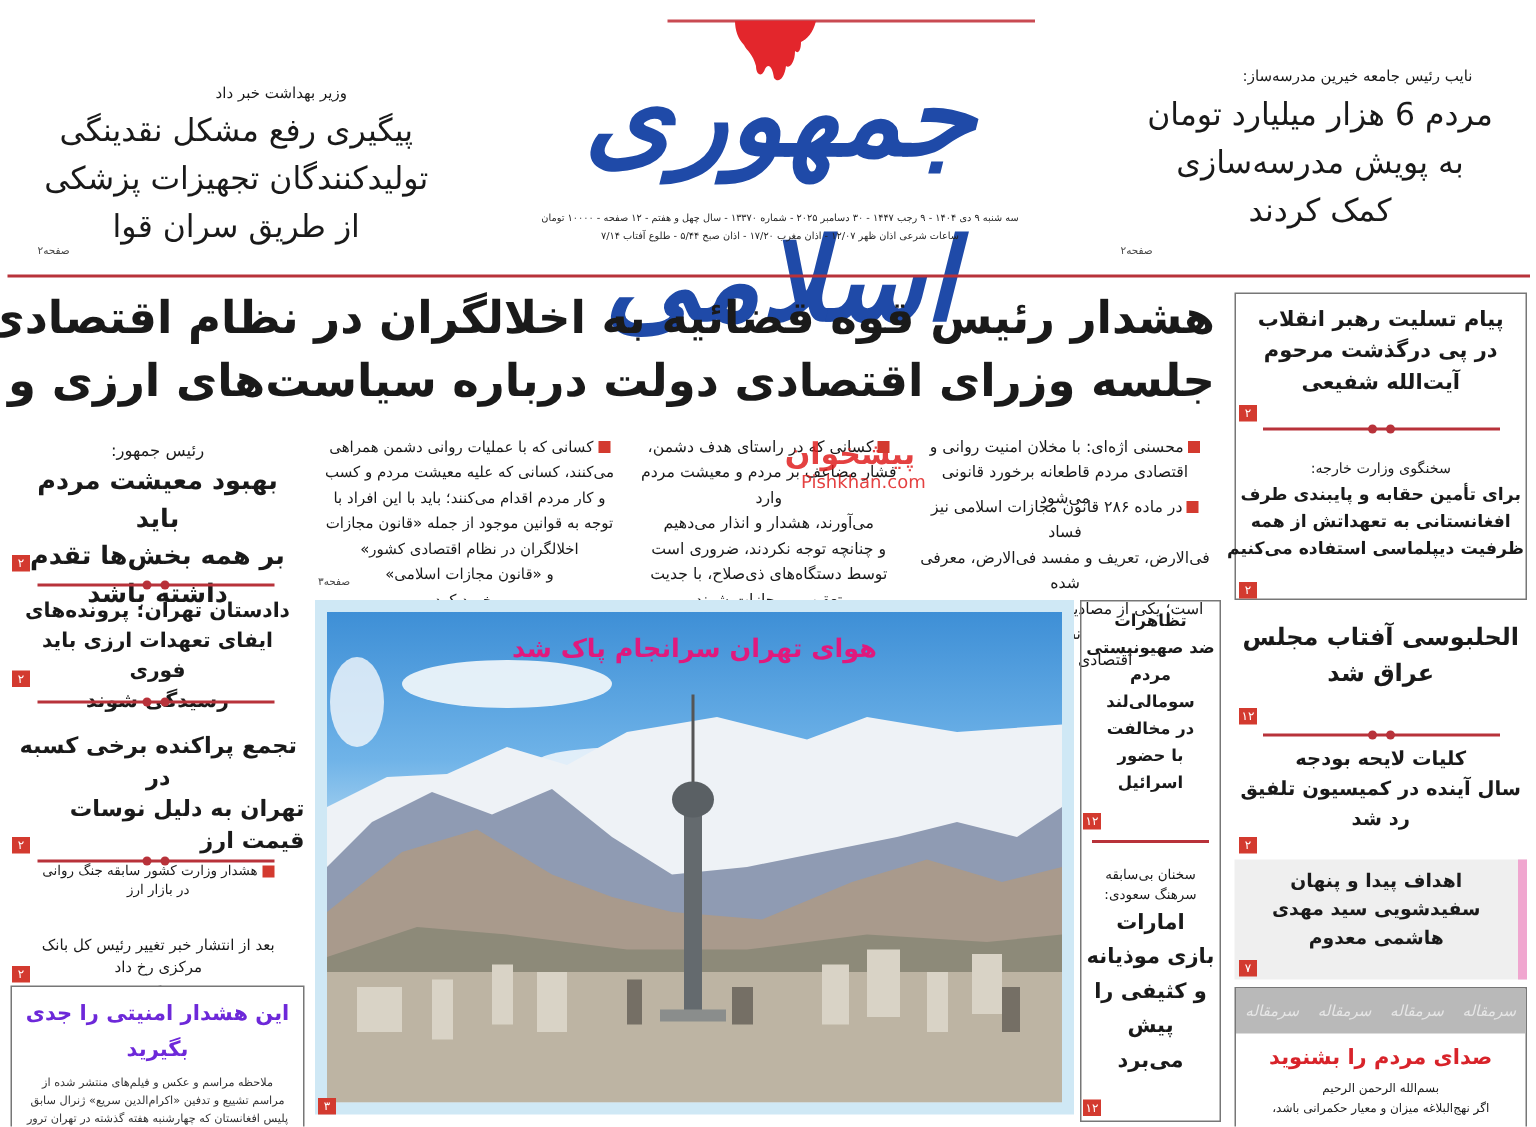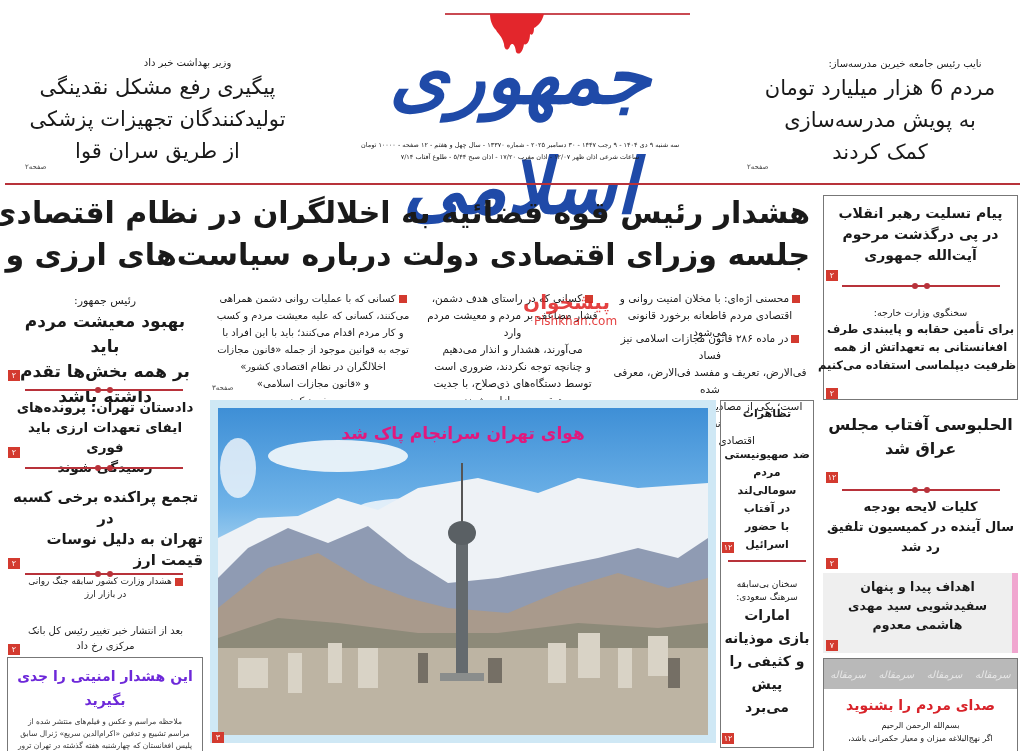--- a/index.html
+++ b/index.html
@@ -30,21 +30,21 @@
 <div class="abs c" style="left:335px; top:152px; width:370px; font-size:6.5px; line-height:10px; color:#222; white-space:nowrap; overflow:hidden;">ساعات شرعی  اذان ظهر ۱۲/۰۷ - اذان مغرب ۱۷/۲۰ - اذان صبح ۵/۴۴ - طلوع آفتاب ۷/۱۴</div>
 
 <div class="abs c" style="left:20px; top:55px; width:275px;">
   <div style="font-size:10px; line-height:16px; margin-right:0; padding-left:60px;">وزیر بهداشت خبر داد</div>
   <div style="font-size:21px; line-height:32px;">پیگیری رفع مشکل نقدینگی</div>
   <div style="font-size:21px; line-height:32px;">تولیدکنندگان تجهیزات پزشکی</div>
   <div style="font-size:21px; line-height:32px;">از طریق سران قوا</div>
 </div>
 <div class="abs pgtxt" style="left:25px; top:163px;">صفحه۲</div>
 
-<div class="abs c" style="left:745px; top:56px; width:270px;">
+<div class="abs c" style="left:745px; top:44px; width:270px;">
   <div style="font-size:10px; line-height:16px; padding-left:50px;">نایب رئیس جامعه خیرین مدرسه‌ساز:</div>
   <div style="font-size:21px; line-height:32px;">مردم 6 هزار میلیارد تومان</div>
   <div style="font-size:21px; line-height:32px;">به پویش مدرسه‌سازی</div>
   <div style="font-size:21px; line-height:32px;">کمک کردند</div>
 </div>
 <div class="abs pgtxt" style="left:747px; top:163px;">صفحه۲</div>
 
 <div class="abs" style="left:5px; top:183px; width:1015px; height:2px; background:#b8323a;"></div>
 
 <div class="abs c" style="left:5px; top:192px; width:805px;">
@@ -161,23 +161,23 @@
       <rect x="222" y="265" width="44" height="8" fill="#8a8d8c"></rect>
     </svg>
     <div class="c" style="position:absolute; left:0; top:12px; width:490px; font-size:17px; line-height:26px; font-weight:bold; color:#e0197d;">هوای تهران سرانجام پاک شد</div>
   </div>
 </div>
 <span class="abs pg" style="left:212px; top:732px;">۳</span>
 
 <div class="abs" style="left:720px; top:400px; width:94px; height:348px; border:1px solid #777;"></div>
 <div class="abs c" style="left:722px; top:405px; width:90px;">
   <div style="font-size:11px; line-height:18px; font-weight:bold;">تظاهرات</div>
-  <div style="font-size:11px; line-height:18px; font-weight:bold;margin-top:23px;">ضد صهیونیستی</div>
+  <div style="font-size:11px; line-height:18px; font-weight:bold;">ضد صهیونیستی</div>
   <div style="font-size:11px; line-height:18px; font-weight:bold;">مردم سومالی‌لند</div>
-  <div style="font-size:11px; line-height:18px; font-weight:bold;">در آفتاب</div>
+  <div style="font-size:11px; line-height:18px; font-weight:bold;">در مخالفت</div>
   <div style="font-size:11px; line-height:18px; font-weight:bold;">با حضور</div>
   <div style="font-size:11px; line-height:18px; font-weight:bold;">اسرائیل</div>
 </div>
 <span class="abs pg" style="left:722px; top:542px;">۱۲</span>
 <div class="abs" style="left:728px; top:560px; width:78px; height:2px; background:#b8323a;"></div>
 
 <div class="abs c" style="left:722px; top:578px; width:90px;">
   <div style="font-size:9px; line-height:13px;">سخنان بی‌سابقه</div>
   <div style="font-size:9px; line-height:13px;">سرهنگ سعودی:</div>
   <div style="font-size:14px; line-height:23px; font-weight:bold;">امارات</div>
@@ -185,21 +185,21 @@
   <div style="font-size:14px; line-height:23px; font-weight:bold;">و کثیفی را</div>
   <div style="font-size:14px; line-height:23px; font-weight:bold;">پیش</div>
   <div style="font-size:14px; line-height:23px; font-weight:bold;">می‌برد</div>
 </div>
 <span class="abs pg" style="left:722px; top:733px;">۱۲</span>
 
 <div class="abs" style="left:823px; top:195px; width:195px; height:205px; border:1px solid #777;"></div>
 <div class="abs c" style="left:825px; top:203px; width:191px;">
   <div style="font-size:14px; line-height:21px; font-weight:bold;">پیام تسلیت رهبر انقلاب</div>
   <div style="font-size:14px; line-height:21px; font-weight:bold;">در پی درگذشت مرحوم</div>
-  <div style="font-size:14px; line-height:21px; font-weight:bold;">آیت‌الله جمهوری</div>
+  <div style="font-size:14px; line-height:21px; font-weight:bold;">آیت‌الله شفیعی</div>
 </div>
 <span class="abs pg" style="left:826px; top:270px;">۲</span>
 <div class="divider" style="left:842px; top:285px; width:158px;"></div>
 
 <div class="abs c" style="left:825px; top:305px; width:191px;">
   <div style="font-size:9.5px; line-height:15px;">سخنگوی وزارت خارجه:</div>
   <div style="font-size:11.5px; line-height:18px; font-weight:bold; white-space:nowrap;">برای تأمین حقابه و پایبندی طرف</div>
   <div style="font-size:11.5px; line-height:18px; font-weight:bold; white-space:nowrap;">افغانستانی به تعهداتش از همه</div>
   <div style="font-size:11.5px; line-height:18px; font-weight:bold; white-space:nowrap;">ظرفیت دیپلماسی استفاده می‌کنیم</div>
 </div>

